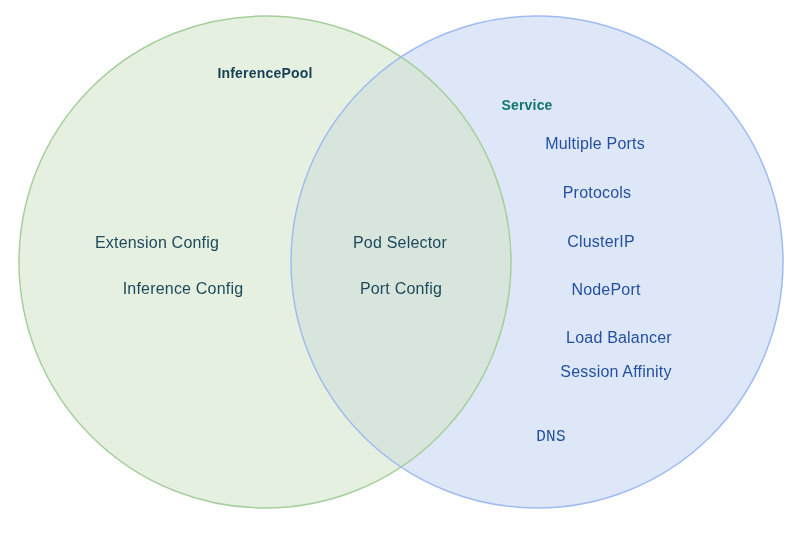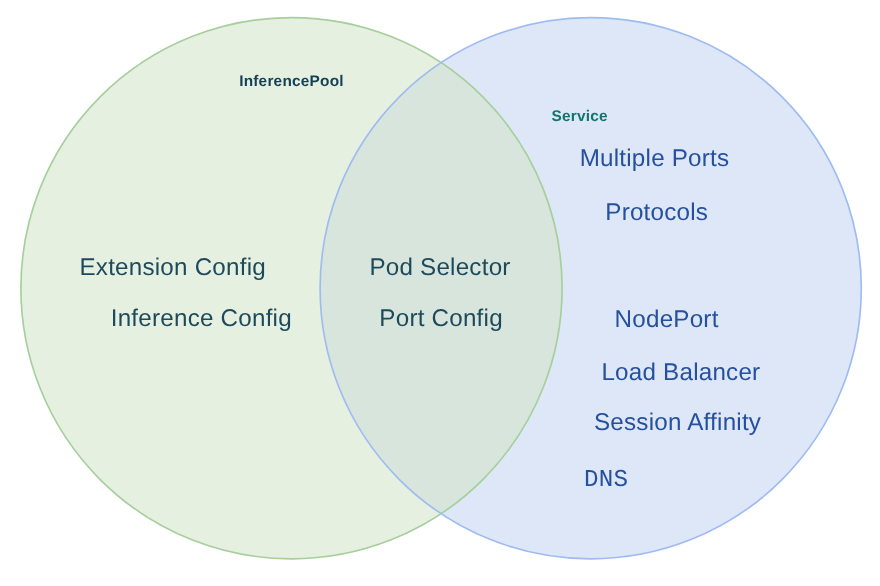--- a/index.html
+++ b/index.html
@@ -17,21 +17,21 @@
   }
   .venn-svg {
     position: absolute;
     left: 0;
     top: 0;
   }
   .vtext {
     position: absolute;
     transform: translateX(-50%);
     white-space: nowrap;
-    font-size: 22px;
+    font-size: 16px;
     line-height: 26px;
     letter-spacing: 0.2px;
   }
   .title {
     font-size: 14px;
     line-height: 28px;
     font-weight: bold;
     letter-spacing: 0.2px;
   }
   .title-left   { left: 265px; top: 59px; color: #143f54; }
@@ -45,21 +45,21 @@
   .li-inf       { left: 155px; top: 276px; margin-left: 28px; }
 
   .mi-pod       { left: 400px; top: 230px; }
   .mi-port      { left: 401px; top: 276px; }
 
   .ri-0 { left: 595px; top: 131px; }
   .ri-1 { left: 597px; top: 180px; }
   .ri-2 { left: 601px; top: 229px; }
   .ri-3 { left: 606px; top: 277px; }
   .ri-4 { left: 619px; top: 325px; }
-  .ri-5 { left: 616px; top: 371px; }
+  .ri-5 { left: 616px; top: 359px; }
   .ri-6 { left: 551px; top: 424px; font-family: Liberation Mono, monospace; }
 </style>
 </head>
 <body>
 
 <div class="canvas">
 
   <svg class="venn-svg" width="800" height="533" viewBox="0 0 800 533">
     <defs>
       <clipPath id="clip-right-circle">
@@ -81,18 +81,19 @@
   <div class="vtext title title-right">Service</div>
 
   <div class="vtext left-text li-ext">Extension Config</div>
   <div class="vtext left-text li-inf">Inference Config</div>
 
   <div class="vtext mid-text mi-port">Port Config</div>
   <div class="vtext mid-text mi-pod">Pod Selector</div>
 
   <div class="vtext right-text ri-0">Multiple Ports</div>
   <div class="vtext right-text ri-1">Protocols</div>
+  <div class="vtext right-text ri-2">ClusterIP</div>
   <div class="vtext right-text ri-4">Load Balancer</div>
   <div class="vtext right-text ri-3">NodePort</div>
   <div class="vtext right-text ri-5">Session Affinity</div>
   <div class="vtext right-text ri-6">DNS</div>
 
 </div>
 
 </body></html>

